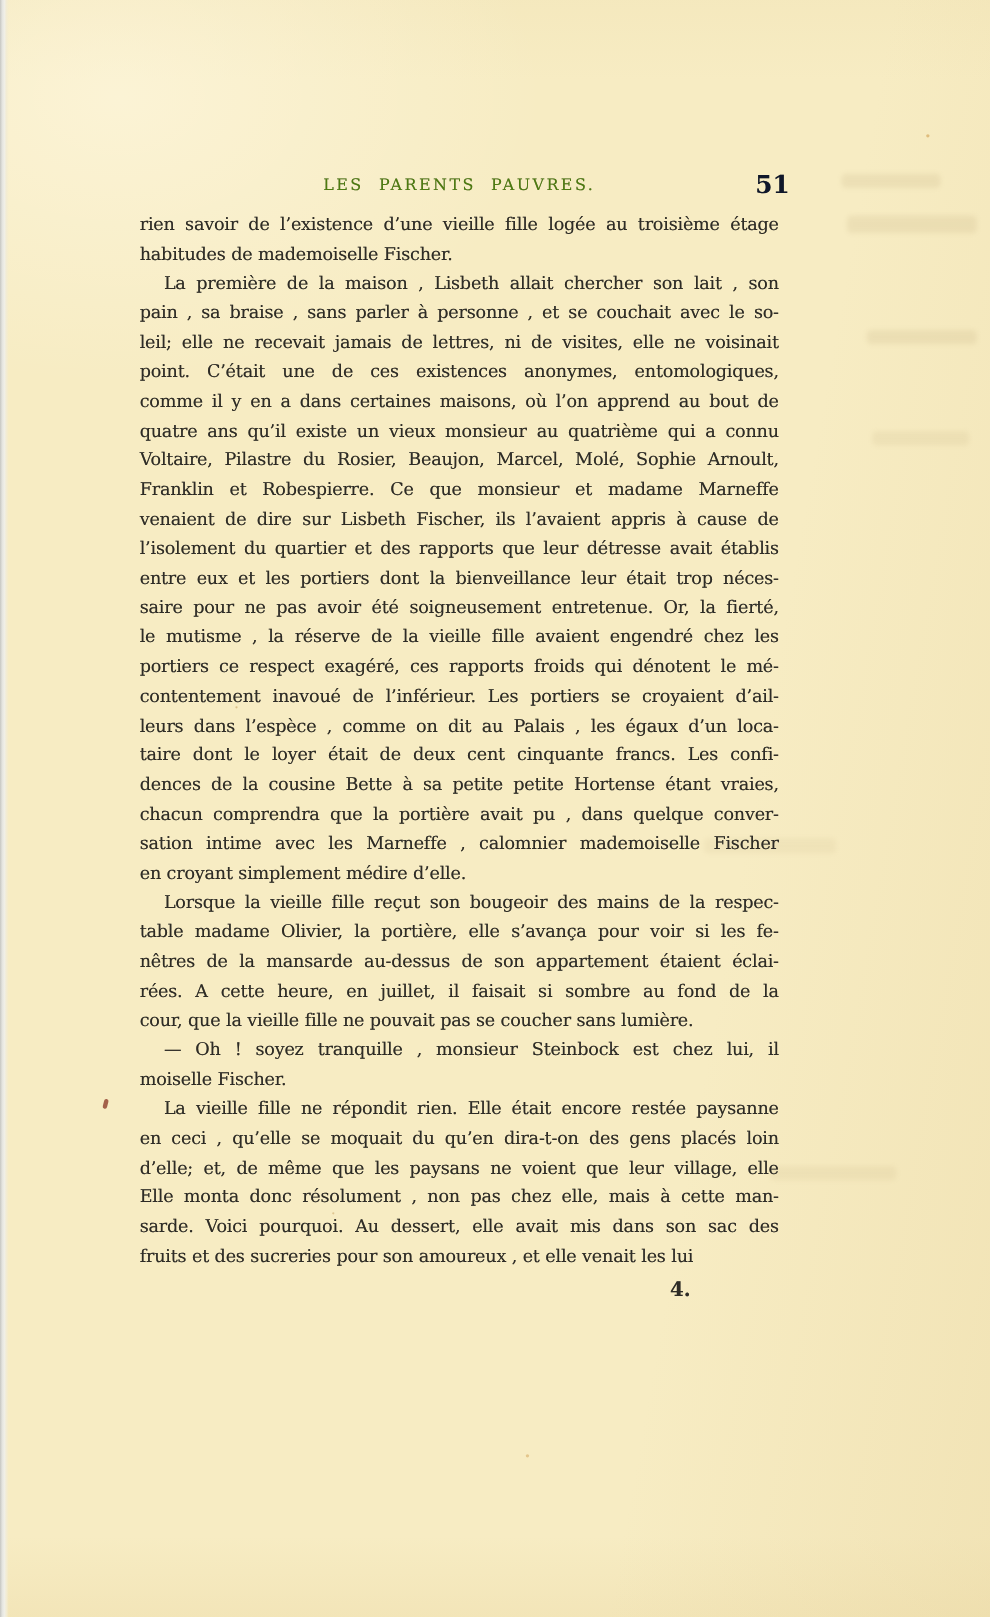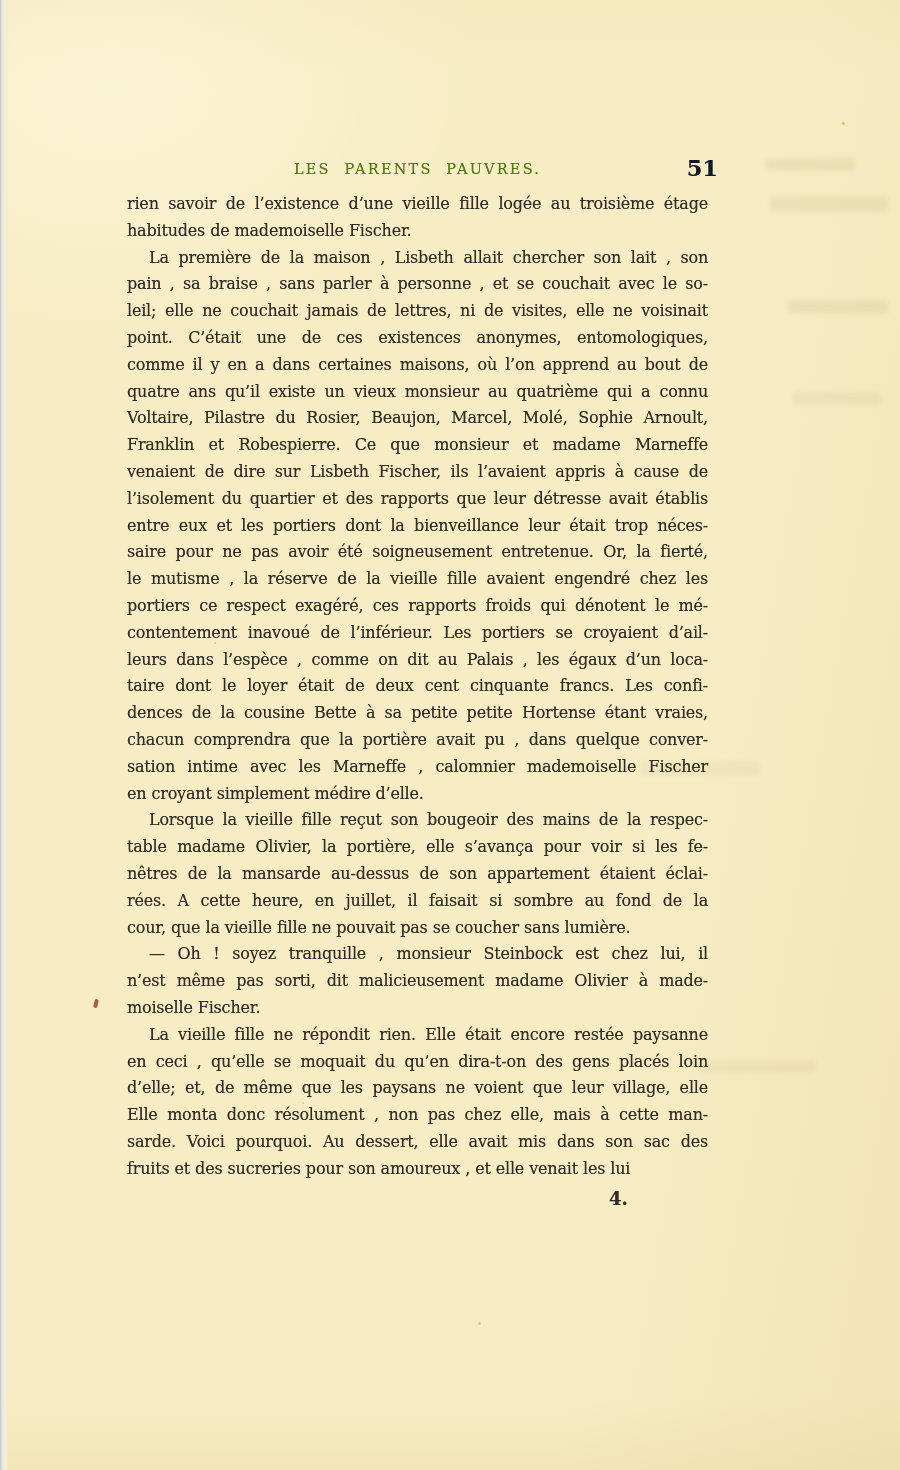--- a/index.html
+++ b/index.html
@@ -94,21 +94,21 @@
     <span class="page-number">51</span>
   </div>
   <div class="body-text" id="text-body">
       <div class="paragraph">
         <div class="line">rien savoir de l’existence d’une vieille fille logée au troisième étage</div>
         <div class="line last">habitudes de mademoiselle Fischer.</div>
       </div>
       <div class="paragraph">
         <div class="line indent">La première de la maison , Lisbeth allait chercher son lait , son</div>
         <div class="line">pain , sa braise , sans parler à personne , et se couchait avec le so-</div>
-        <div class="line">leil; elle ne couchait jamais de lettres, ni de visites, elle ne voisinait</div>
+        <div class="line">leil; elle ne recevait jamais de lettres, ni de visites, elle ne voisinait</div>
         <div class="line">point. C’était une de ces existences anonymes, entomologiques,</div>
         <div class="line">comme il y en a dans certaines maisons, où l’on apprend au bout de</div>
         <div class="line">quatre ans qu’il existe un vieux monsieur au quatrième qui a connu</div>
         <div class="line">Voltaire, Pilastre du Rosier, Beaujon, Marcel, Molé, Sophie Arnoult,</div>
         <div class="line">Franklin et Robespierre. Ce que monsieur et madame Marneffe</div>
         <div class="line">venaient de dire sur Lisbeth Fischer, ils l’avaient appris à cause de</div>
         <div class="line">l’isolement du quartier et des rapports que leur détresse avait établis</div>
         <div class="line">entre eux et les portiers dont la bienveillance leur était trop néces-</div>
         <div class="line">saire pour ne pas avoir été soigneusement entretenue. Or, la fierté,</div>
         <div class="line">le mutisme , la réserve de la vieille fille avaient engendré chez les</div>
@@ -123,21 +123,20 @@
       </div>
       <div class="paragraph">
         <div class="line indent">Lorsque la vieille fille reçut son bougeoir des mains de la respec-</div>
         <div class="line">table madame Olivier, la portière, elle s’avança pour voir si les fe-</div>
         <div class="line">nêtres de la mansarde au-dessus de son appartement étaient éclai-</div>
         <div class="line">rées. A cette heure, en juillet, il faisait si sombre au fond de la</div>
         <div class="line last">cour, que la vieille fille ne pouvait pas se coucher sans lumière.</div>
       </div>
       <div class="paragraph">
         <div class="line indent">— Oh ! soyez tranquille , monsieur Steinbock est chez lui, il</div>
-        <div class="line">n’est même pas sorti, dit malicieusement madame Olivier à made-</div>
         <div class="line last">moiselle Fischer.</div>
       </div>
       <div class="paragraph">
         <div class="line indent">La vieille fille ne répondit rien. Elle était encore restée paysanne</div>
         <div class="line">en ceci , qu’elle se moquait du qu’en dira-t-on des gens placés loin</div>
         <div class="line">d’elle; et, de même que les paysans ne voient que leur village, elle</div>
         <div class="line">Elle monta donc résolument , non pas chez elle, mais à cette man-</div>
         <div class="line">sarde. Voici pourquoi. Au dessert, elle avait mis dans son sac des</div>
         <div class="line last">fruits et des sucreries pour son amoureux , et elle venait les lui</div>
       </div>

